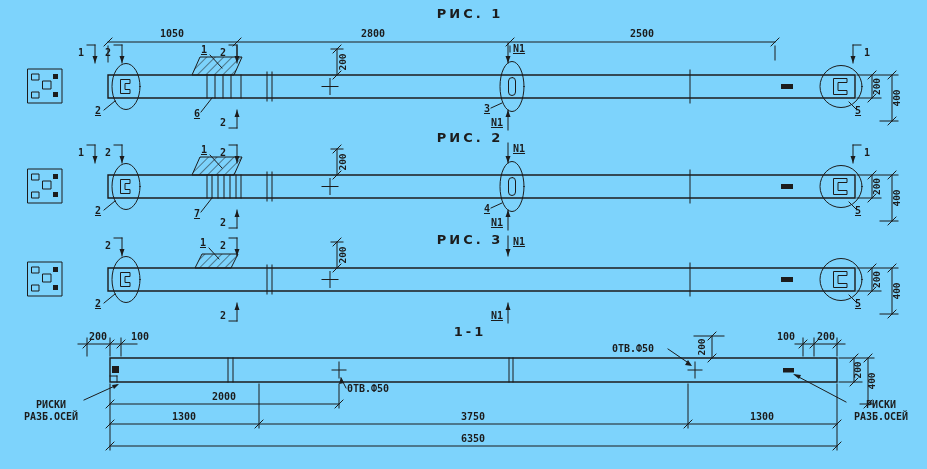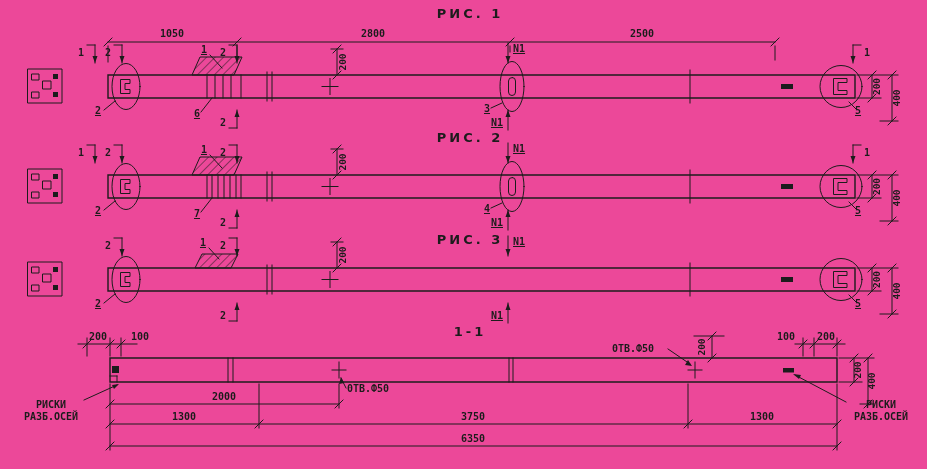--- a/index.html
+++ b/index.html
@@ -1,16 +1,16 @@
 <!DOCTYPE html>
 <html><head>
 <meta charset="utf-8">
 <style>
   html,body{margin:0;padding:0;background:#e9e9e6;}
-  .sheet{position:relative;width:927px;height:469px;background:#ec4899;overflow:hidden;margin:0;}
+  .sheet{position:relative;width:927px;height:469px;background:#7dd3fc;overflow:hidden;margin:0;}
   svg{display:block;}
   .ln{stroke:#1c1c1c;stroke-width:1;fill:none;stroke-linecap:square;}
   .ln2{stroke:#1c1c1c;stroke-width:1.4;fill:none;stroke-linecap:square;}
   .fl{fill:#1c1c1c;stroke:none;}
   text{font-family:"DejaVu Sans Mono","Liberation Mono",monospace;font-size:10px;font-weight:700;fill:#1c1c1c;letter-spacing:0px;}
   .title{font-family:"DejaVu Sans","Liberation Sans",sans-serif;font-size:13px;font-weight:700;letter-spacing:3px;}
   .rot{font-size:9.5px;}
   .u{text-decoration:underline;}
 </style>
 </head>

